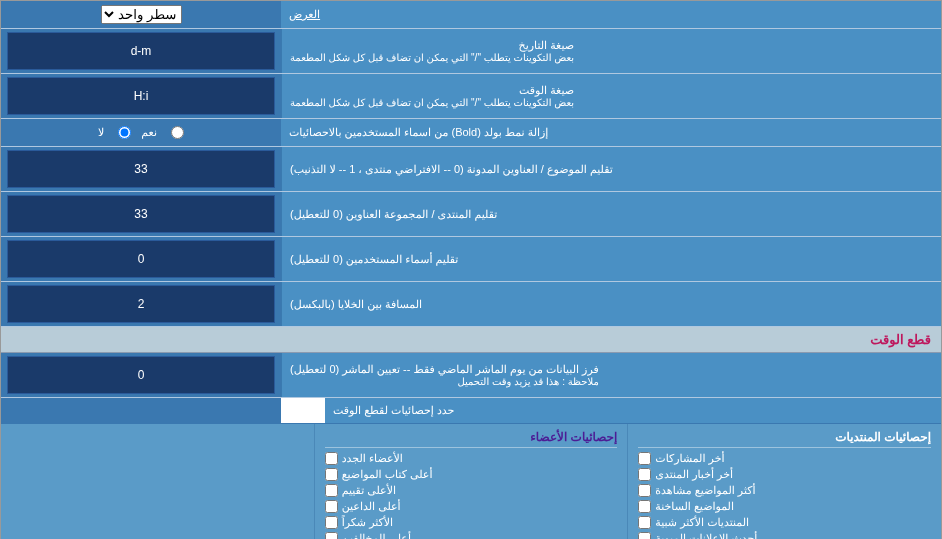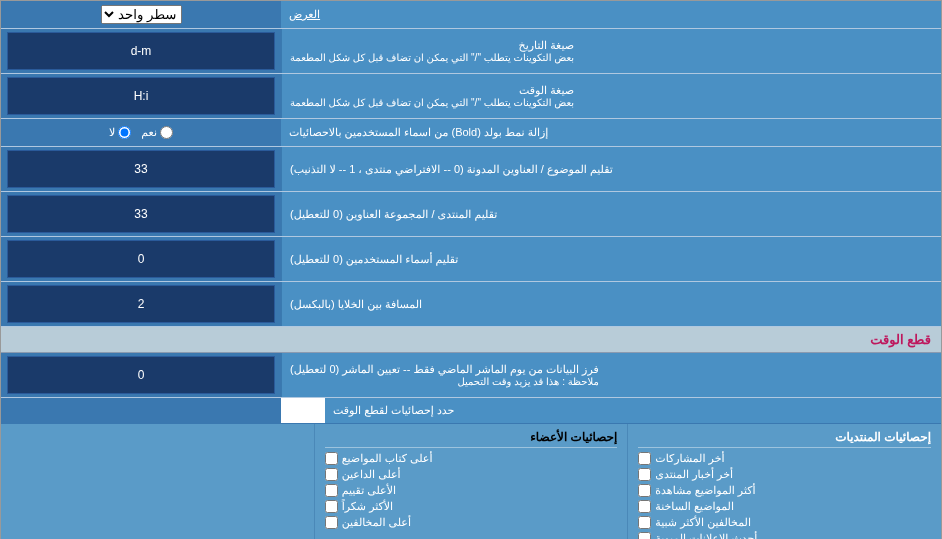--- a/index.html
+++ b/index.html
@@ -81,21 +81,21 @@
       align-items: center;
       justify-content: center;
       padding: 3px 8px;
       gap: 10px;
     }
     .radio-input label {
       color: #fff;
       font-size: 11px;
       display: flex;
       align-items: center;
-      gap: 3px;
+      gap: 14px;
       cursor: pointer;
     }
     .checkbox-item {
       display: flex;
       align-items: center;
       justify-content: flex-end;
       gap: 4px;
       margin-bottom: 3px;
       color: #fff;
       font-size: 11px;
@@ -254,44 +254,48 @@
       </div>
       <div class="checkbox-item">
         <span>أكثر المواضيع مشاهدة</span>
         <input type="checkbox" style="">
       </div>
       <div class="checkbox-item">
         <span>المواضيع الساخنة</span>
         <input type="checkbox" style="">
       </div>
       <div class="checkbox-item">
-        <span>المخالفين الأكثر شبية</span>
+        <span>المنتديات الأكثر شبية</span>
         <input type="checkbox" style="">
       </div>
       <div class="checkbox-item">
         <span>أحدث الإعلانات المبوبة</span>
         <input type="checkbox" style="">
       </div>
     </div>
 
     <div style="flex:1; padding:6px 10px; border-left:1px solid #4a88b8;">
-      <div style="color:#000000; font-weight:bold; font-size:12px; text-align:right; border-bottom:1px solid rgba(255,255,255,0.4); padding-bottom:3px; margin-bottom:4px;">إحصائيات الأعضاء</div>
+      <div style="color:#4c1d95; font-weight:bold; font-size:12px; text-align:right; border-bottom:1px solid rgba(255,255,255,0.4); padding-bottom:3px; margin-bottom:4px;">إحصائيات الأعضاء</div>
+      <div class="checkbox-item">
+        <span>الأعضاء الجدد</span>
+        <input type="checkbox" style="">
+      </div>
       <div class="checkbox-item">
         <span>أعلى كتاب المواضيع</span>
         <input type="checkbox" style="">
       </div>
       <div class="checkbox-item">
+        <span>الأعلى تقييم</span>
+        <input type="checkbox" style="">
+      </div>
+      <div class="checkbox-item">
         <span>أعلى الداعين</span>
         <input type="checkbox" style="">
       </div>
       <div class="checkbox-item">
-        <span>الأعلى تقييم</span>
-        <input type="checkbox" style="">
-      </div>
-      <div class="checkbox-item">
         <span>الأكثر شكراً</span>
         <input type="checkbox" style="">
       </div>
       <div class="checkbox-item">
         <span>أعلى المخالفين</span>
         <input type="checkbox" style="">
       </div>
     </div>
 
     <div style="flex:1; padding:6px 10px;">

